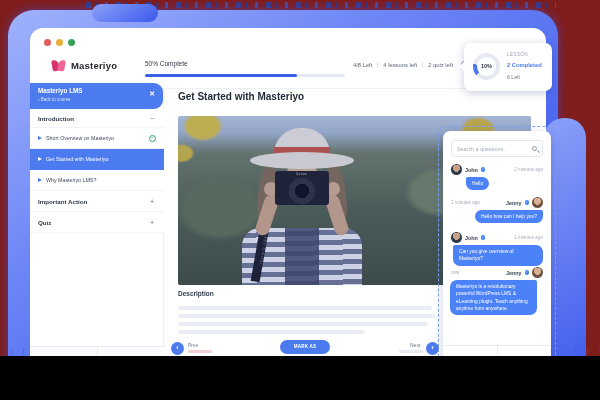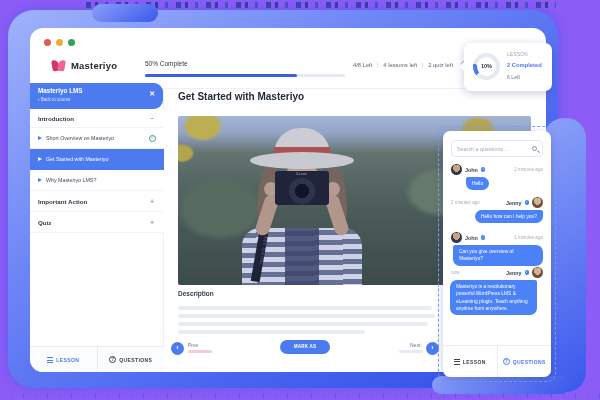--- a/index.html
+++ b/index.html
@@ -1,17 +1,17 @@
 <!DOCTYPE html>
 <html><head>
 <meta charset="utf-8">
 <style>
   * { margin:0; padding:0; box-sizing:border-box; }
   body { background:#000; font-family:"Liberation Sans", sans-serif; }
-  .canvas { position:relative; width:600px; height:400px; background:#8b5cf6; overflow:hidden; }
+  .canvas { position:relative; width:600px; height:356px; background:#7f1d1d; overflow:hidden; }
 
   
   .top-crop { position:absolute; left:86px; top:2px; width:470px; height:6px; opacity:.85;
     background:repeating-linear-gradient(90deg,#2c3f9a 0 5px,transparent 5px 9px,#233687 9px 12px,transparent 12px 19px,#3a50b5 19px 22px,transparent 22px 30px); }
   .canvas::after { content:""; position:absolute; left:0; bottom:2px; width:100%; height:5px;
     background:repeating-linear-gradient(90deg,transparent 0 11px,rgba(70,95,220,.5) 11px 12px,transparent 12px 23px,rgba(50,75,200,.4) 23px 24px); }
 
   
   .frame { position:absolute; left:8px; top:10px; width:550px; height:378px; border-radius:26px;
     background:linear-gradient(145deg,#9fb2fb 0%,#6d86f6 35%,#4763ef 70%,#2f4fe5 100%);

